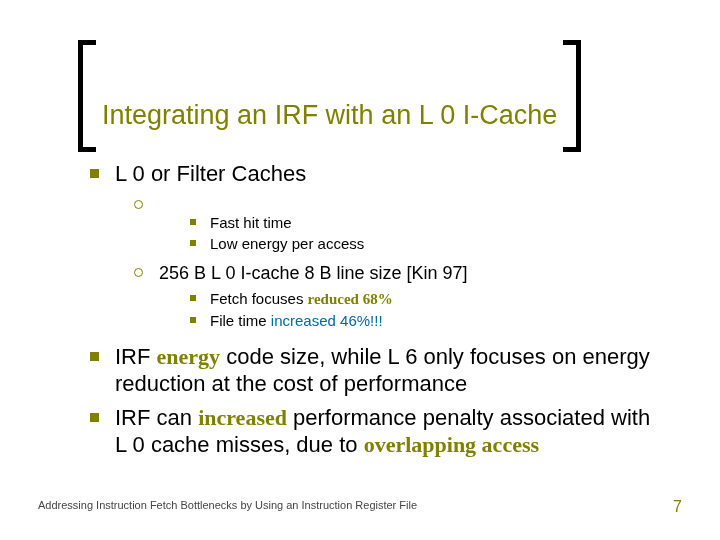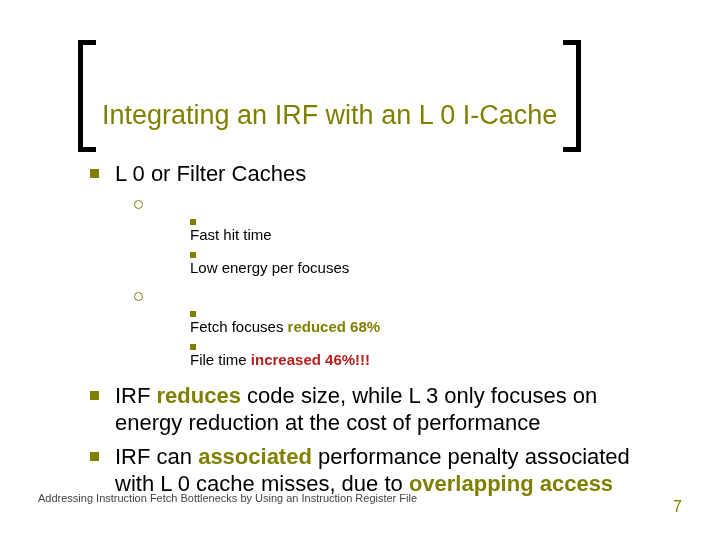--- a/index.html
+++ b/index.html
@@ -82,37 +82,36 @@
     border-radius: 50%;
     margin-top: 6px;
     margin-right: 16px;
     flex: 0 0 auto;
   }
   .lvl2 .txt { font-size: 18px; line-height: 1.3; }
   .lvl3 {
     display: flex;
     margin-left: 100px;
     margin-bottom: 2px;
-    flex-direction: column;
   }
   .b-sq-sm {
     display: inline-block;
     width: 6px; height: 6px;
     background: #808000;
     margin-top: 6px;
     margin-right: 14px;
     flex: 0 0 auto;
   }
   .lvl3 .txt { font-size: 15px; line-height: 1.3; }
-  .olive-b { color: #808000; font-weight: bold; }
-  .red-b { color: #b91c1c; font-weight: bold; }
+  .olive-b { color: #808000; font-weight: bold; font-family: Liberation Serif, serif; }
+  .red-b { color: #0369a1; font-weight: normal; }
   .footer {
     position: absolute;
     left: 38px;
-    bottom: 36px;
+    bottom: 29px;
     font-size: 11px;
     color: #444;
   }
   .pagenum {
     position: absolute;
     right: 38px;
     bottom: 24px;
     font-size: 16px;
     color: #808000;
   }
@@ -144,55 +143,56 @@
     <div class="lvl2">
       <span class="b-circ"></span>
     </div>
 
     <div class="lvl3">
       <span class="b-sq-sm"></span>
       <span class="txt">Fast hit time</span>
     </div>
     <div class="lvl3">
       <span class="b-sq-sm"></span>
-      <span class="txt">Low energy per focuses</span>
+      <span class="txt">Low energy per access</span>
     </div>
 
     <div class="gap-sm"></div>
 
     <div class="lvl2">
       <span class="b-circ"></span>
+      <span class="txt">256 B L 0 I-cache 8 B line size [Kin 97]</span>
     </div>
 
     <div class="lvl3">
       <span class="b-sq-sm"></span>
       <span class="txt">
         <span>Fetch focuses </span><span class="olive-b">reduced 68%</span>
       </span>
     </div>
     <div class="lvl3">
       <span class="b-sq-sm"></span>
       <span class="txt">
         <span>File time </span><span class="red-b">increased 46%!!!</span>
       </span>
     </div>
 
     <div class="gap-md"></div>
 
     <div class="lvl1">
       <span class="b-sq"></span>
       <span class="txt">
-        <span>IRF </span><span class="olive-b">reduces</span><span> code size, while L 3 only focuses on energy reduction at the cost of performance</span>
+        <span>IRF </span><span class="olive-b">energy</span><span> code size, while L 6 only focuses on energy reduction at the cost of performance</span>
       </span>
     </div>
 
     <div class="lvl1">
       <span class="b-sq"></span>
       <span class="txt">
-        <span>IRF can </span><span class="olive-b">associated</span><span> performance penalty associated with L 0 cache misses, due to </span><span class="olive-b">overlapping access</span>
+        <span>IRF can </span><span class="olive-b">increased</span><span> performance penalty associated with L 0 cache misses, due to </span><span class="olive-b">overlapping access</span>
       </span>
     </div>
 
   </div>
 
   <div class="footer">Addressing Instruction Fetch Bottlenecks by Using an Instruction Register File</div>
   <div class="pagenum">7</div>
 
 </div>
 

